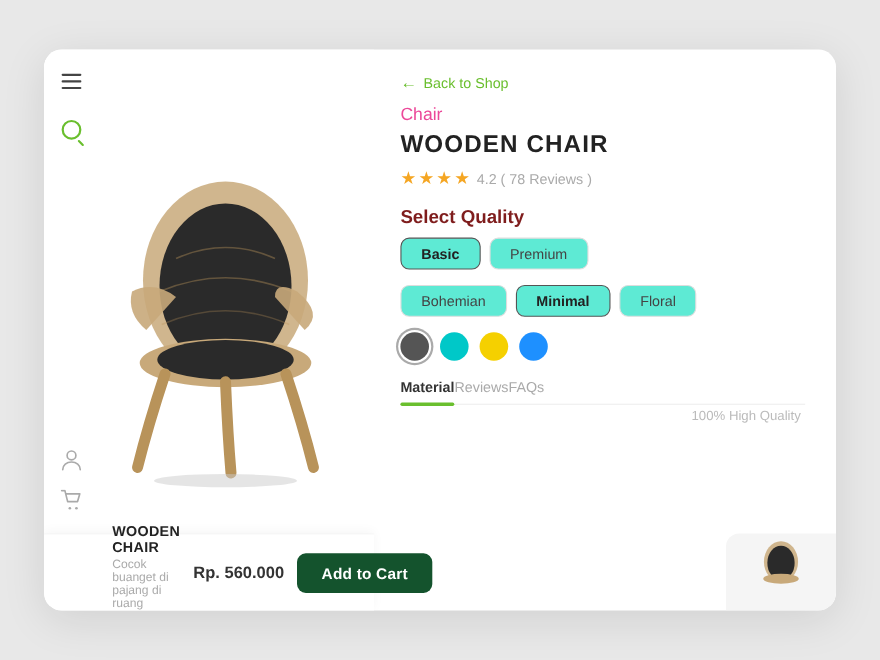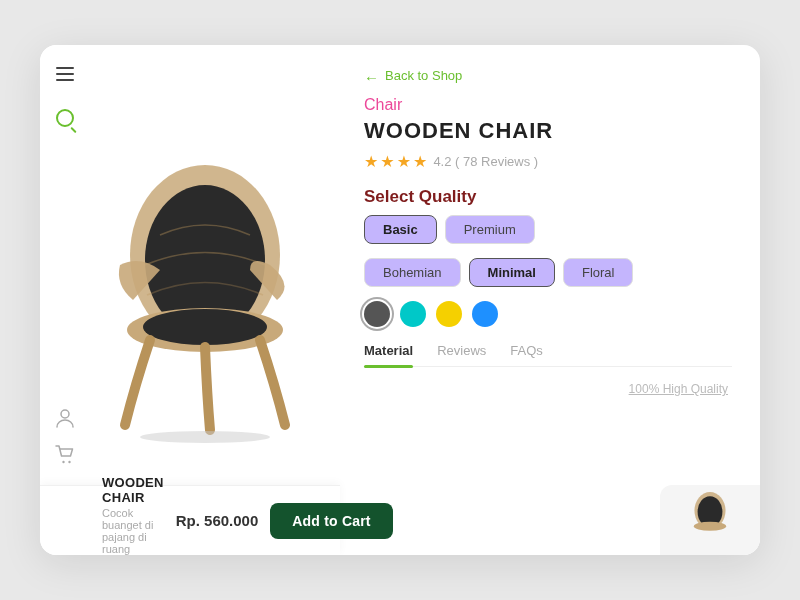--- a/index.html
+++ b/index.html
@@ -233,21 +233,21 @@
     }
     .options-row {
       display: flex;
       gap: 8px;
       margin-bottom: 14px;
     }
     .option-btn {
       padding: 6px 18px;
       border: 1.5px solid #ddd;
       border-radius: 8px;
-      background: #c4b5fd;
+      background: #5eead4;
       font-size: 13px;
       color: #444;
       cursor: pointer;
     }
     .option-btn.active {
       border-color: #555;
       color: #222;
       font-weight: 600;
     }
     .colors-row {
@@ -260,23 +260,21 @@
       width: 26px;
       height: 26px;
       border-radius: 50%;
       cursor: pointer;
     }
     .color-dot.active {
       box-shadow: 0 0 0 2px #fff, 0 0 0 4px #aaa;
     }
     .tabs-row {
       display: flex;
-      gap: 24px;
       border-bottom: 1.5px solid #eee;
-      margin-bottom: 12px;
     }
     .tab-item {
       font-size: 13px;
       font-weight: 500;
       color: #aaa;
       padding-bottom: 8px;
       cursor: pointer;
       position: relative;
     }
     .tab-item.active {
@@ -292,21 +290,20 @@
       height: 2.5px;
       background: #6abf2e;
       border-radius: 2px;
     }
     .tab-content {
       font-size: 12px;
       color: #bbb;
       line-height: 1.7;
       text-align: right;
       padding-right: 4px;
-      text-decoration: underline;
     }
     .bottom-right-image {
       position: absolute;
       bottom: 0;
       right: 0;
       width: 100px;
       height: 70px;
       background: #f5f5f5;
       border-radius: 12px 0 16px 0;
       overflow: hidden;

